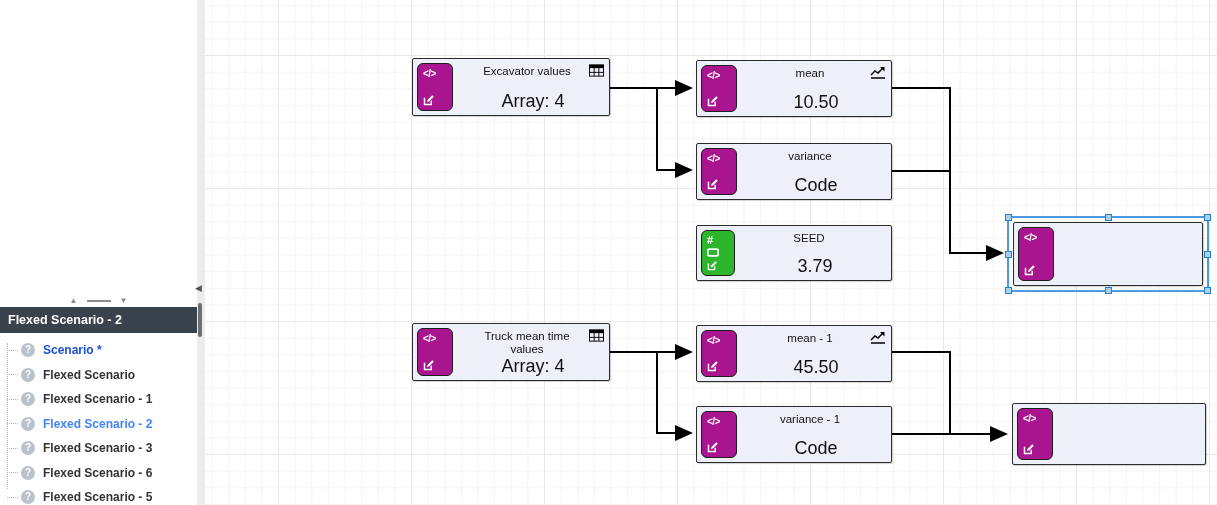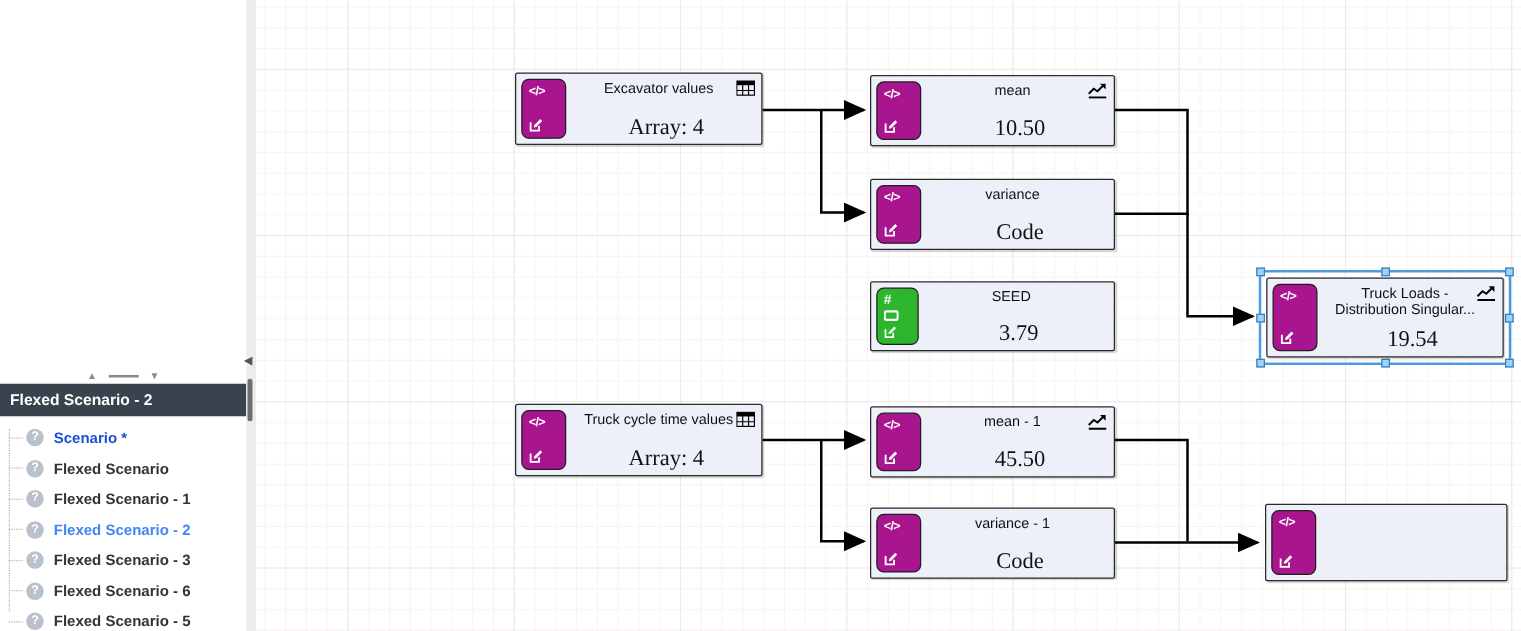--- a/index.html
+++ b/index.html
@@ -50,21 +50,21 @@
   .node-icon { width:36px; margin:4px; border-radius:6px; border:1.5px solid #1e1e1e; flex:none;
     display:flex; flex-direction:column; justify-content:space-between; align-items:flex-start;
     padding:4px 0 4px 5px; }
   .node-icon.magenta { background:#a9158e; }
   .node-icon.green { background:#2db52d; width:34px; }
   .glyph-code { color:#fff; font-size:10px; font-weight:bold; letter-spacing:-0.5px; }
   .glyph-hash { color:#fff; font-size:11px; font-weight:bold; line-height:10px; }
   .node-body { position:relative; flex:1; }
   .node-title { position:absolute; left:10px; top:6px; right:22px; font-size:11.5px; color:#111; line-height:13px;text-align:center; }
   .badge { position:absolute; right:5px; top:5px; }
-  .node-value { position:absolute; left:0; right:0; bottom:3px; text-align:center; font-size:18px; color:#111;font-family:Liberation Serif, serif; }
+  .node-value { position:absolute; left:0; right:0; bottom:3px; text-align:center; font-size:18px; color:#111; }
 
   
   .selection { position:absolute; border:2px solid #4e9ae0; background:transparent; }
   .handle { position:absolute; width:7px; height:7px; background:#a5d2f3; border:1px solid #2f7fc4; }
 </style>
 </head>
 <body>
 
 <div class="app">
 
@@ -227,41 +227,32 @@
     </div>
 
     <div class="node" style="left:808px;top:222px;width:190px;height:64px">
       <div class="node-icon magenta">
         <span class="glyph-code">&lt;/&gt;</span>
         <svg width="12" height="12" viewBox="0 0 16 16">
             <path d="M2 5 V14 H11 V9" fill="none" stroke="#fff" stroke-width="2"></path>
             <path d="M6 8 l6.3-6.3 2 2 L8 10 l-2.6 .6 z" fill="#fff"></path>
           </svg>
       </div>
-      <div class="node-body">
-        <div class="node-title">Truck Loads - Distribution Singular...</div>
-        <svg class="badge" width="16" height="13" viewBox="0 0 16 13">
-            <path d="M1 12 H15" stroke="#000" stroke-width="1.5"></path>
-            <path d="M1 9 L5 5 L8 7 L13 2" stroke="#000" stroke-width="1.5" fill="none"></path>
-            <path d="M10 1 h4.5 v4.5 z" fill="#000"></path>
-          </svg>
-        <div class="node-value">19.54</div>
-      </div>
     </div>
 
     <div class="node" style="left:207px;top:323px;width:198px;height:58px">
       <div class="node-icon magenta">
         <span class="glyph-code">&lt;/&gt;</span>
         <svg width="12" height="12" viewBox="0 0 16 16">
             <path d="M2 5 V14 H11 V9" fill="none" stroke="#fff" stroke-width="2"></path>
             <path d="M6 8 l6.3-6.3 2 2 L8 10 l-2.6 .6 z" fill="#fff"></path>
           </svg>
       </div>
       <div class="node-body">
-        <div class="node-title">Truck cycle time values</div>
+        <div class="node-title">Truck mean time values</div>
         <svg class="badge" width="15" height="13" viewBox="0 0 16 13">
             <rect x="0.5" y="0.5" width="15" height="12" fill="none" stroke="#000"></rect>
             <rect x="0.5" y="0.5" width="15" height="3.5" fill="#000"></rect>
             <line x1="5.5" y1="0.5" x2="5.5" y2="12.5" stroke="#000"></line>
             <line x1="10.5" y1="0.5" x2="10.5" y2="12.5" stroke="#000"></line>
             <line x1="0.5" y1="8.5" x2="15.5" y2="8.5" stroke="#000"></line>
           </svg>
         <div class="node-value">Array:  4</div>
       </div>
     </div>

